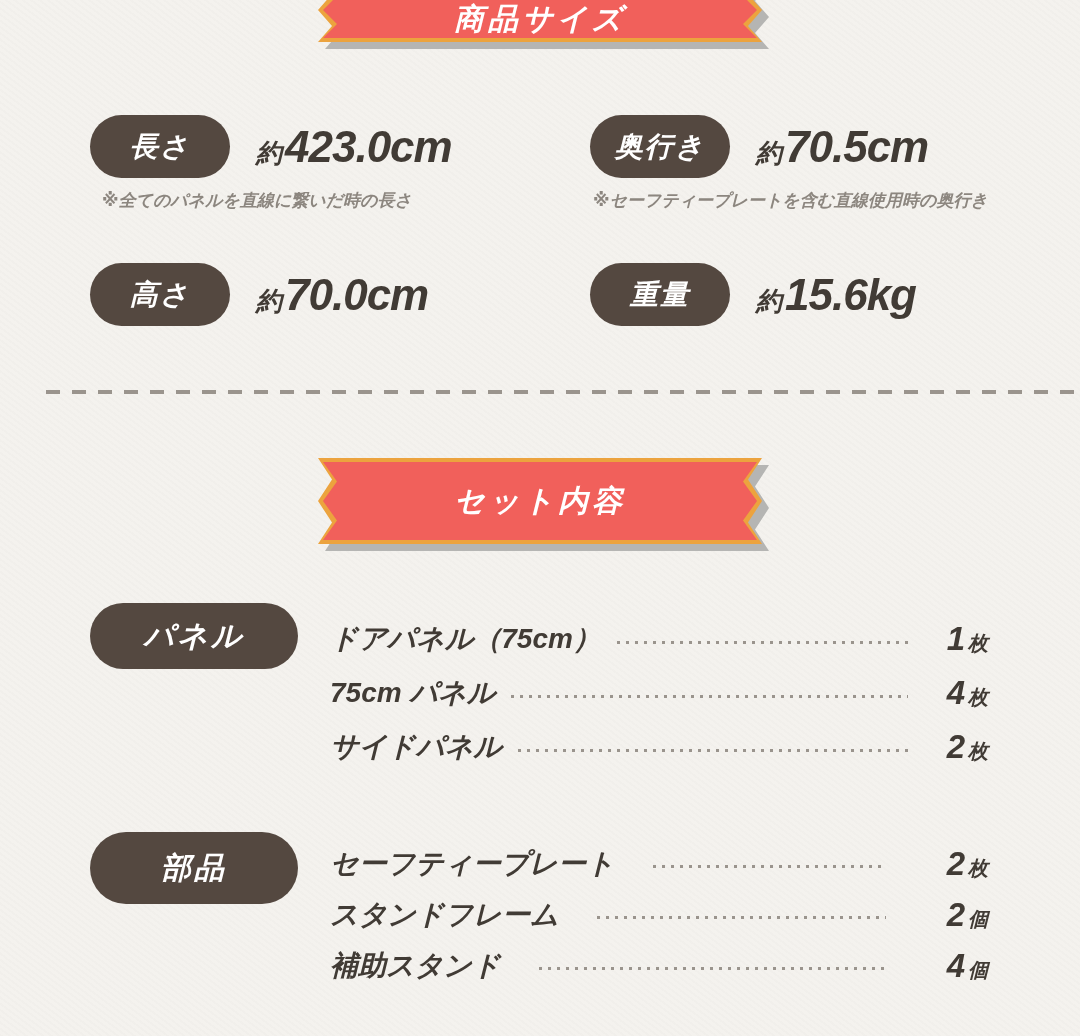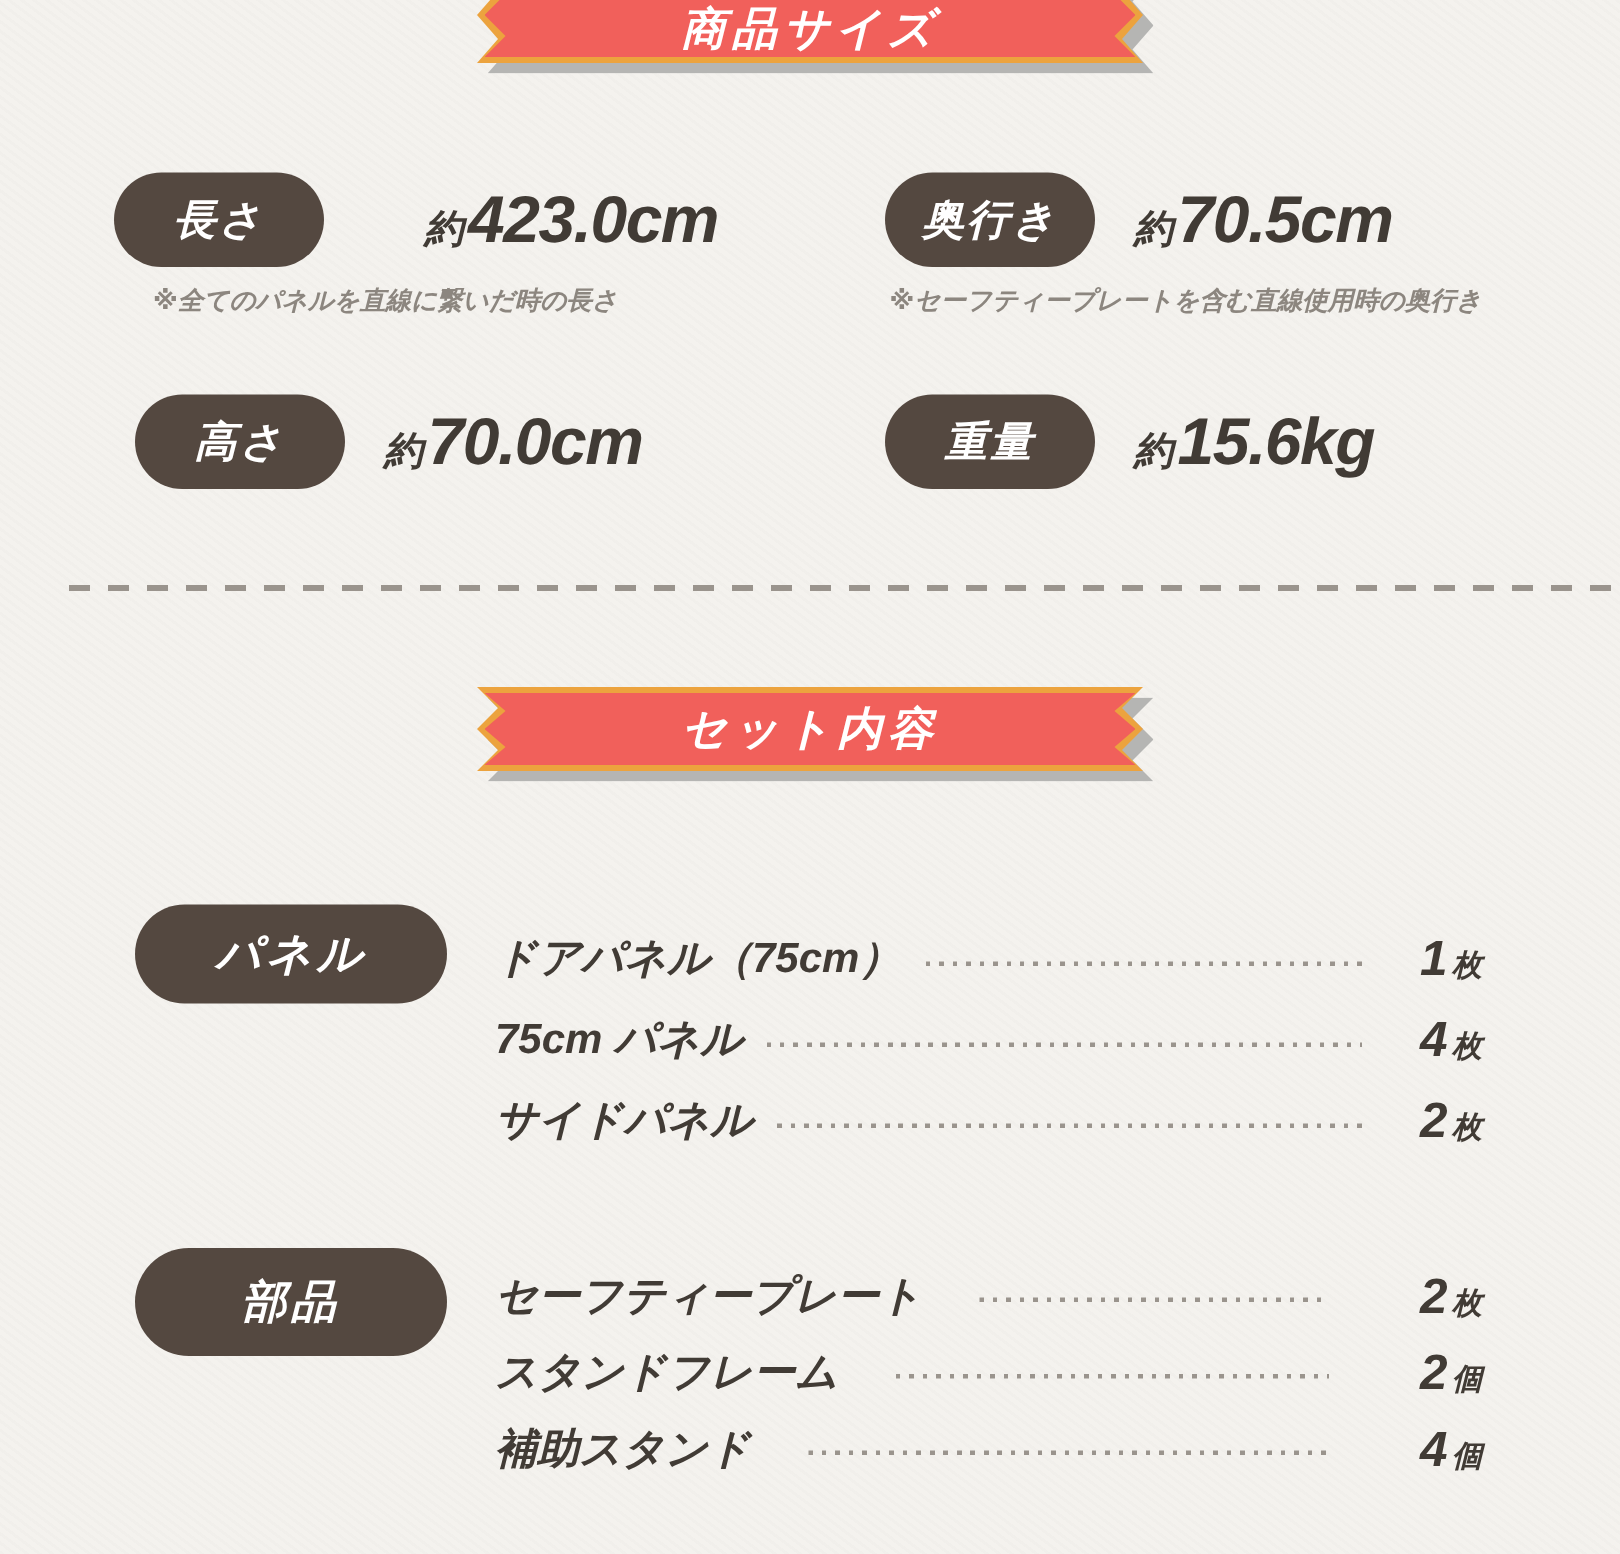--- a/index.html
+++ b/index.html
@@ -10,21 +10,21 @@
     overflow:hidden;
   }
   .page{position:relative;width:1080px;height:1036px;overflow:hidden;
     background:
       repeating-linear-gradient(37deg, rgba(0,0,0,0.012) 0 2px, rgba(255,255,255,0.02) 2px 5px),
       var(--bg,#f4f2ee);
     font-style: italic;
   }
 
   
-  .ribbon{position:absolute;left:318px;width:444px;height:56px;}
+  .ribbon{position:absolute;left:318px;width:444px;height:86px;}
   .ribbon-top{top:-22px;height:64px;}
   .ribbon-set{top:458px;}
   .rb-layer{position:absolute;
     clip-path:polygon(0 0,100% 0,calc(100% - 14px) 25%,100% 50%,calc(100% - 14px) 75%,100% 100%,0 100%,14px 75%,0 50%,14px 25%);
   }
   .rb-shadow{inset:0;transform:translate(7px,7px);background:var(--shadow,#b5b5b3);}
   .rb-gold{inset:0;background:var(--gold,#eca33e);}
   .rb-red{inset:4px 5px;background:var(--red,#f1605b);
     display:flex;align-items:center;justify-content:center;
     color:#fff;font-size:30px;font-weight:bold;letter-spacing:4px;}
@@ -70,21 +70,21 @@
 <body>
 
 <div class="page">
 
   <div class="ribbon ribbon-top">
     <div class="rb-layer rb-shadow"></div>
     <div class="rb-layer rb-gold"></div>
     <div class="rb-layer rb-red">商品サイズ</div>
   </div>
 
-  <div class="spec" style="left:76px;top:115px;gap:41px;">
+  <div class="spec" style="left:90px;top:115px;">
     <div class="pill">長さ</div>
     <div class="val">
       <span class="approx">約</span>
       <span class="num">423.0</span>
       <span class="num">cm</span>
     </div>
   </div>
   <div class="note" style="left:102px;top:189px;">※全てのパネルを直線に繋いだ時の長さ</div>
 
   <div class="spec" style="left:590px;top:115px;">

